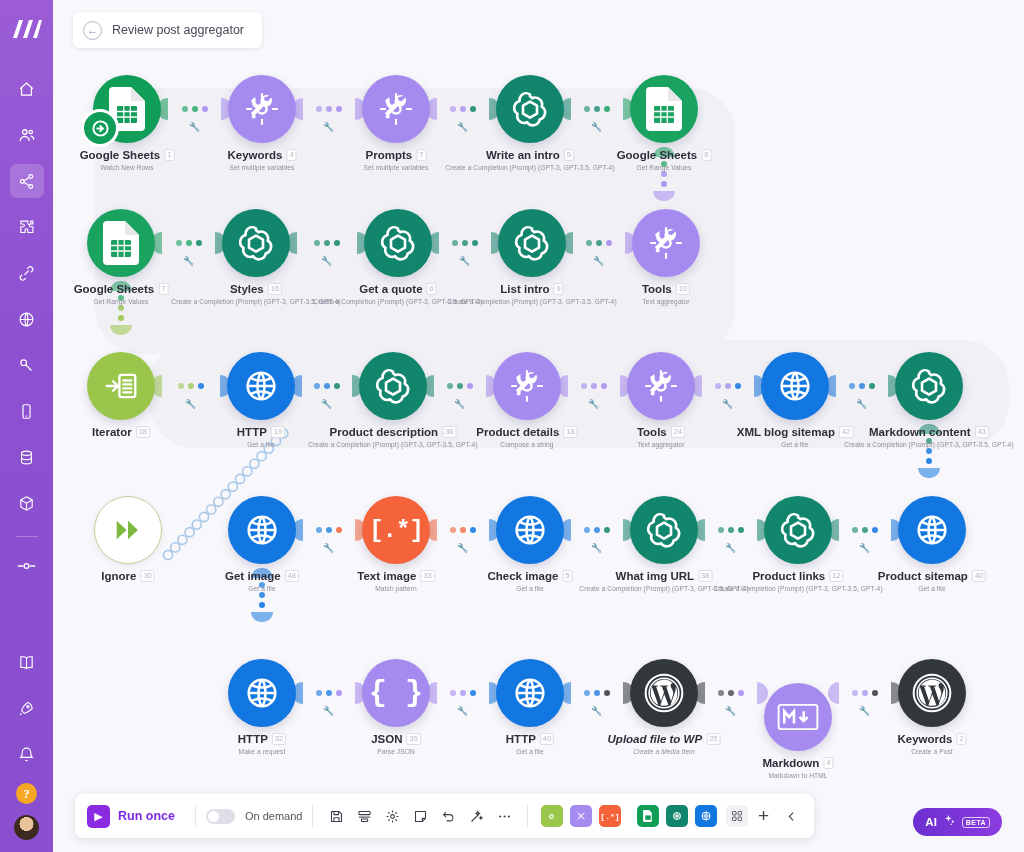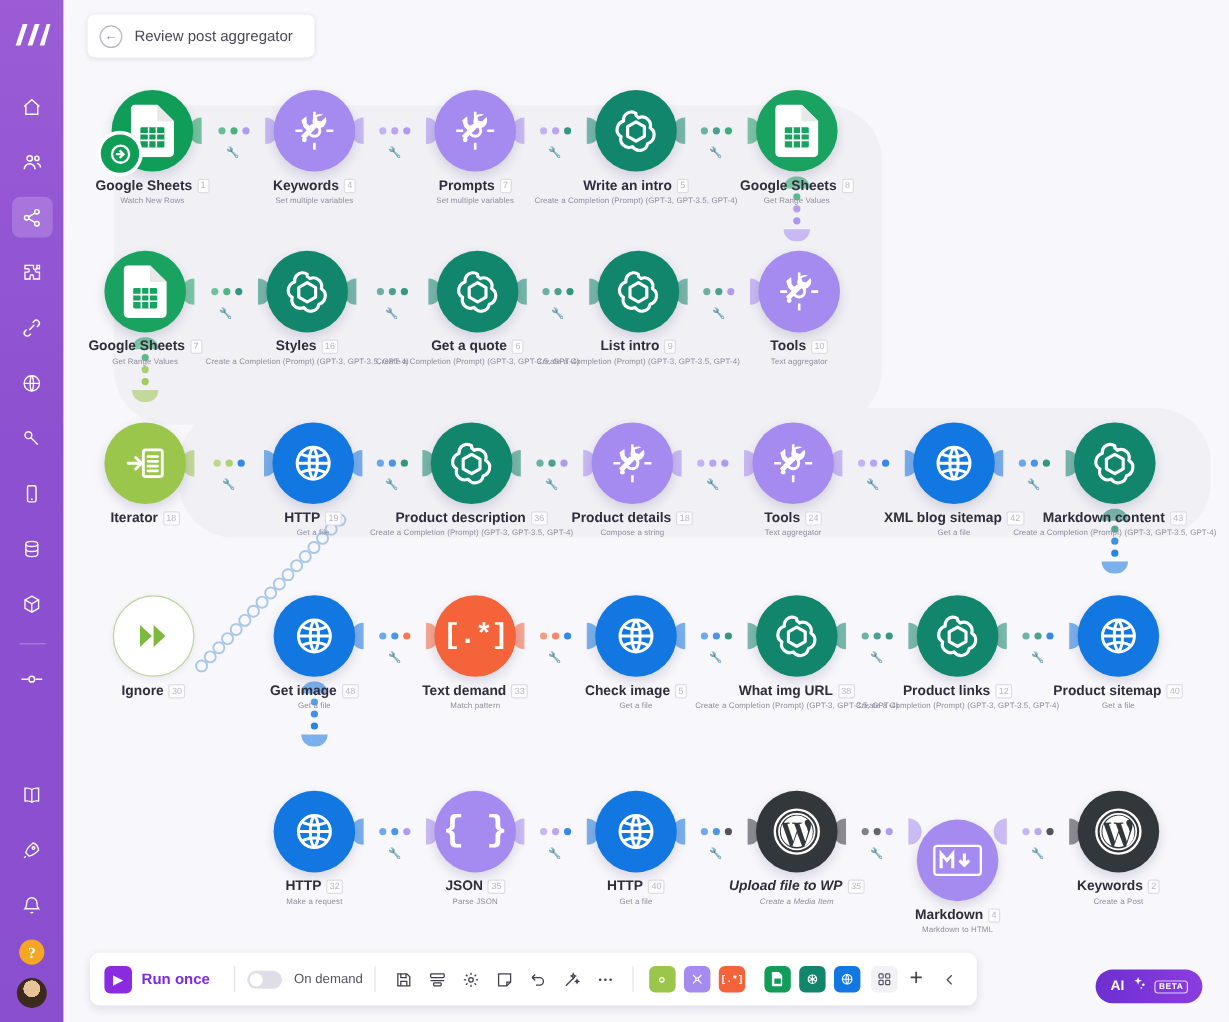--- a/index.html
+++ b/index.html
@@ -896,21 +896,21 @@
         <span class="nbadge">48</span>
      </div>
      <div class="nsub">Get a file</div>
         </div>
         <div class="node" style="left: 309px; top: 496px;">
           <div class="bubble" style="background:#f4633a;color:#f4633a;">
        <span class="glyph" style="font-family:'Liberation Mono',monospace;font-size:24px;letter-spacing:-1px;">[.*]</span>
 
      </div>
      <div class="nlabel">
-        <span class="nm">Text demand</span>
+        <span class="nm">Text image</span>
         <span class="nbadge">33</span>
      </div>
      <div class="nsub">Match pattern</div>
         </div>
         <div class="node" style="left: 443px; top: 496px; text-align: right;">
           <div class="bubble" style="background:#1277e0;color:#1277e0;">
        <svg width="40" height="40" viewBox="0 0 48 48" fill="none" stroke="#fff" stroke-width="3">
         <circle cx="24" cy="24" r="16"></circle>
         <path d="M8 24h32M24 8c5.5 6.4 5.5 25.6 0 32M24 8c-5.5 6.4-5.5 25.6 0 32M11 14c3.7 2.3 8.2 3.5 13 3.5s9.3-1.2 13-3.5M11 34c3.7-2.3 8.2-3.5 13-3.5s9.3 1.2 13 3.5"></path>
       </svg>

